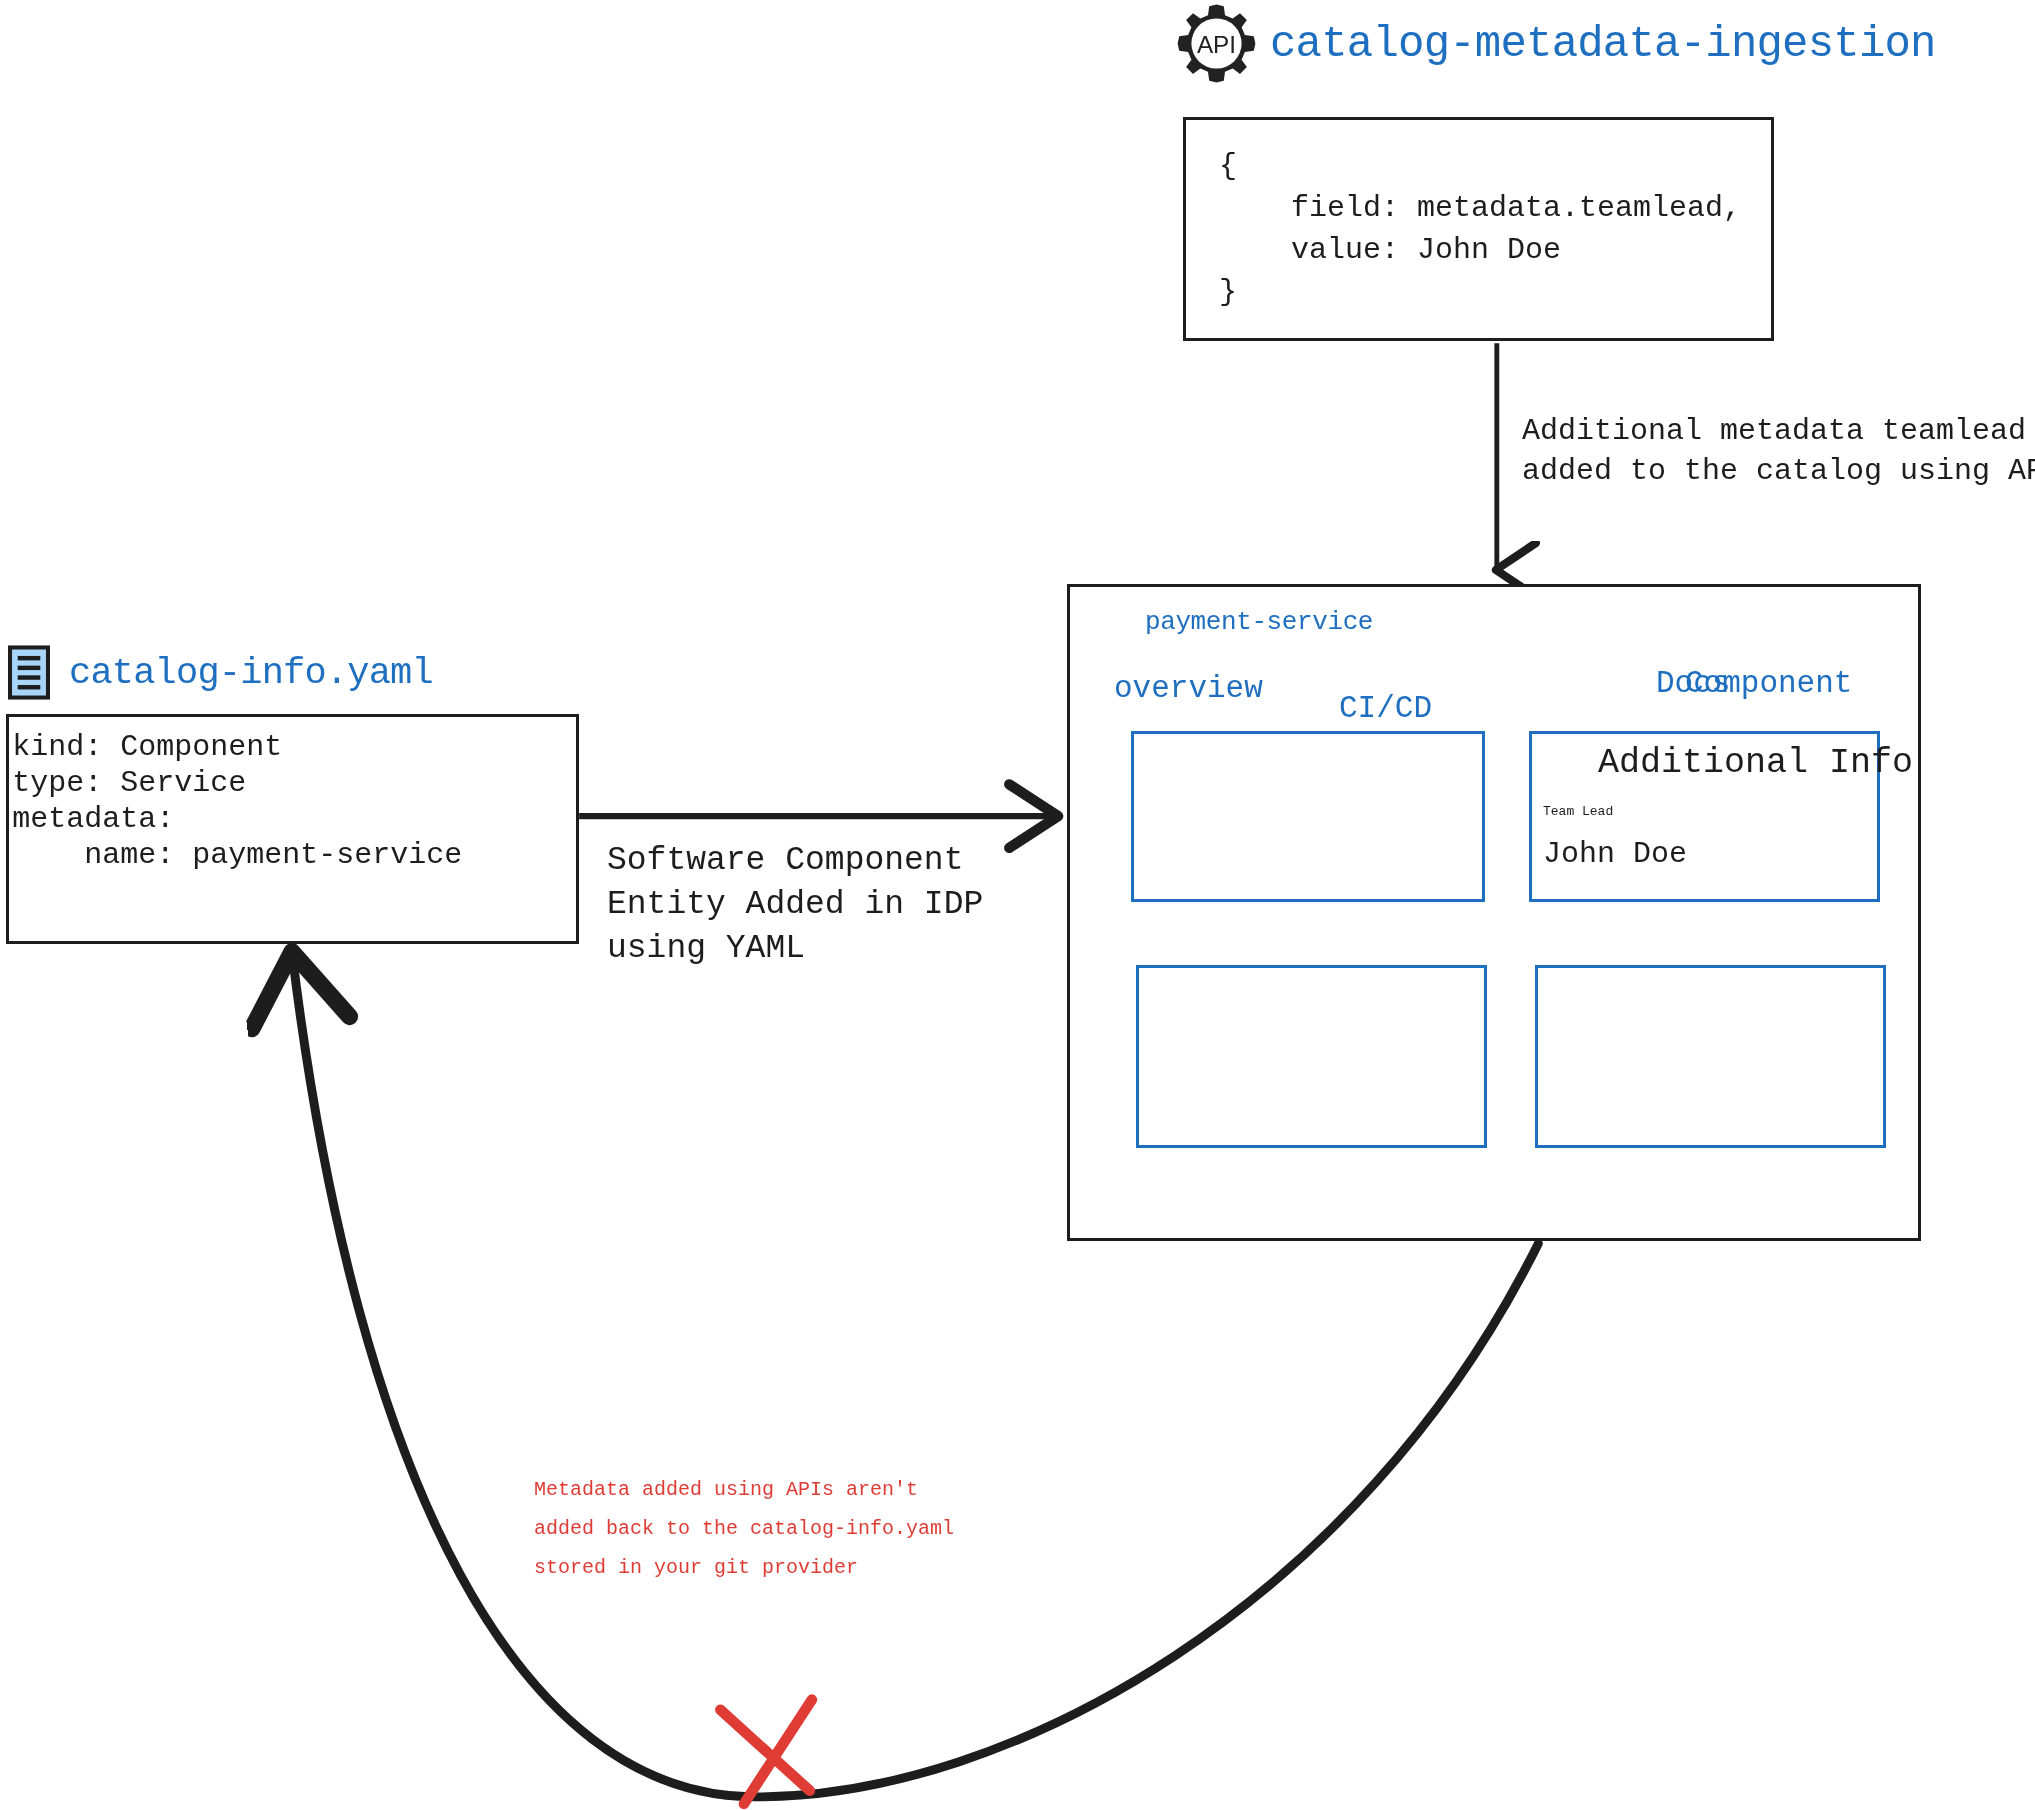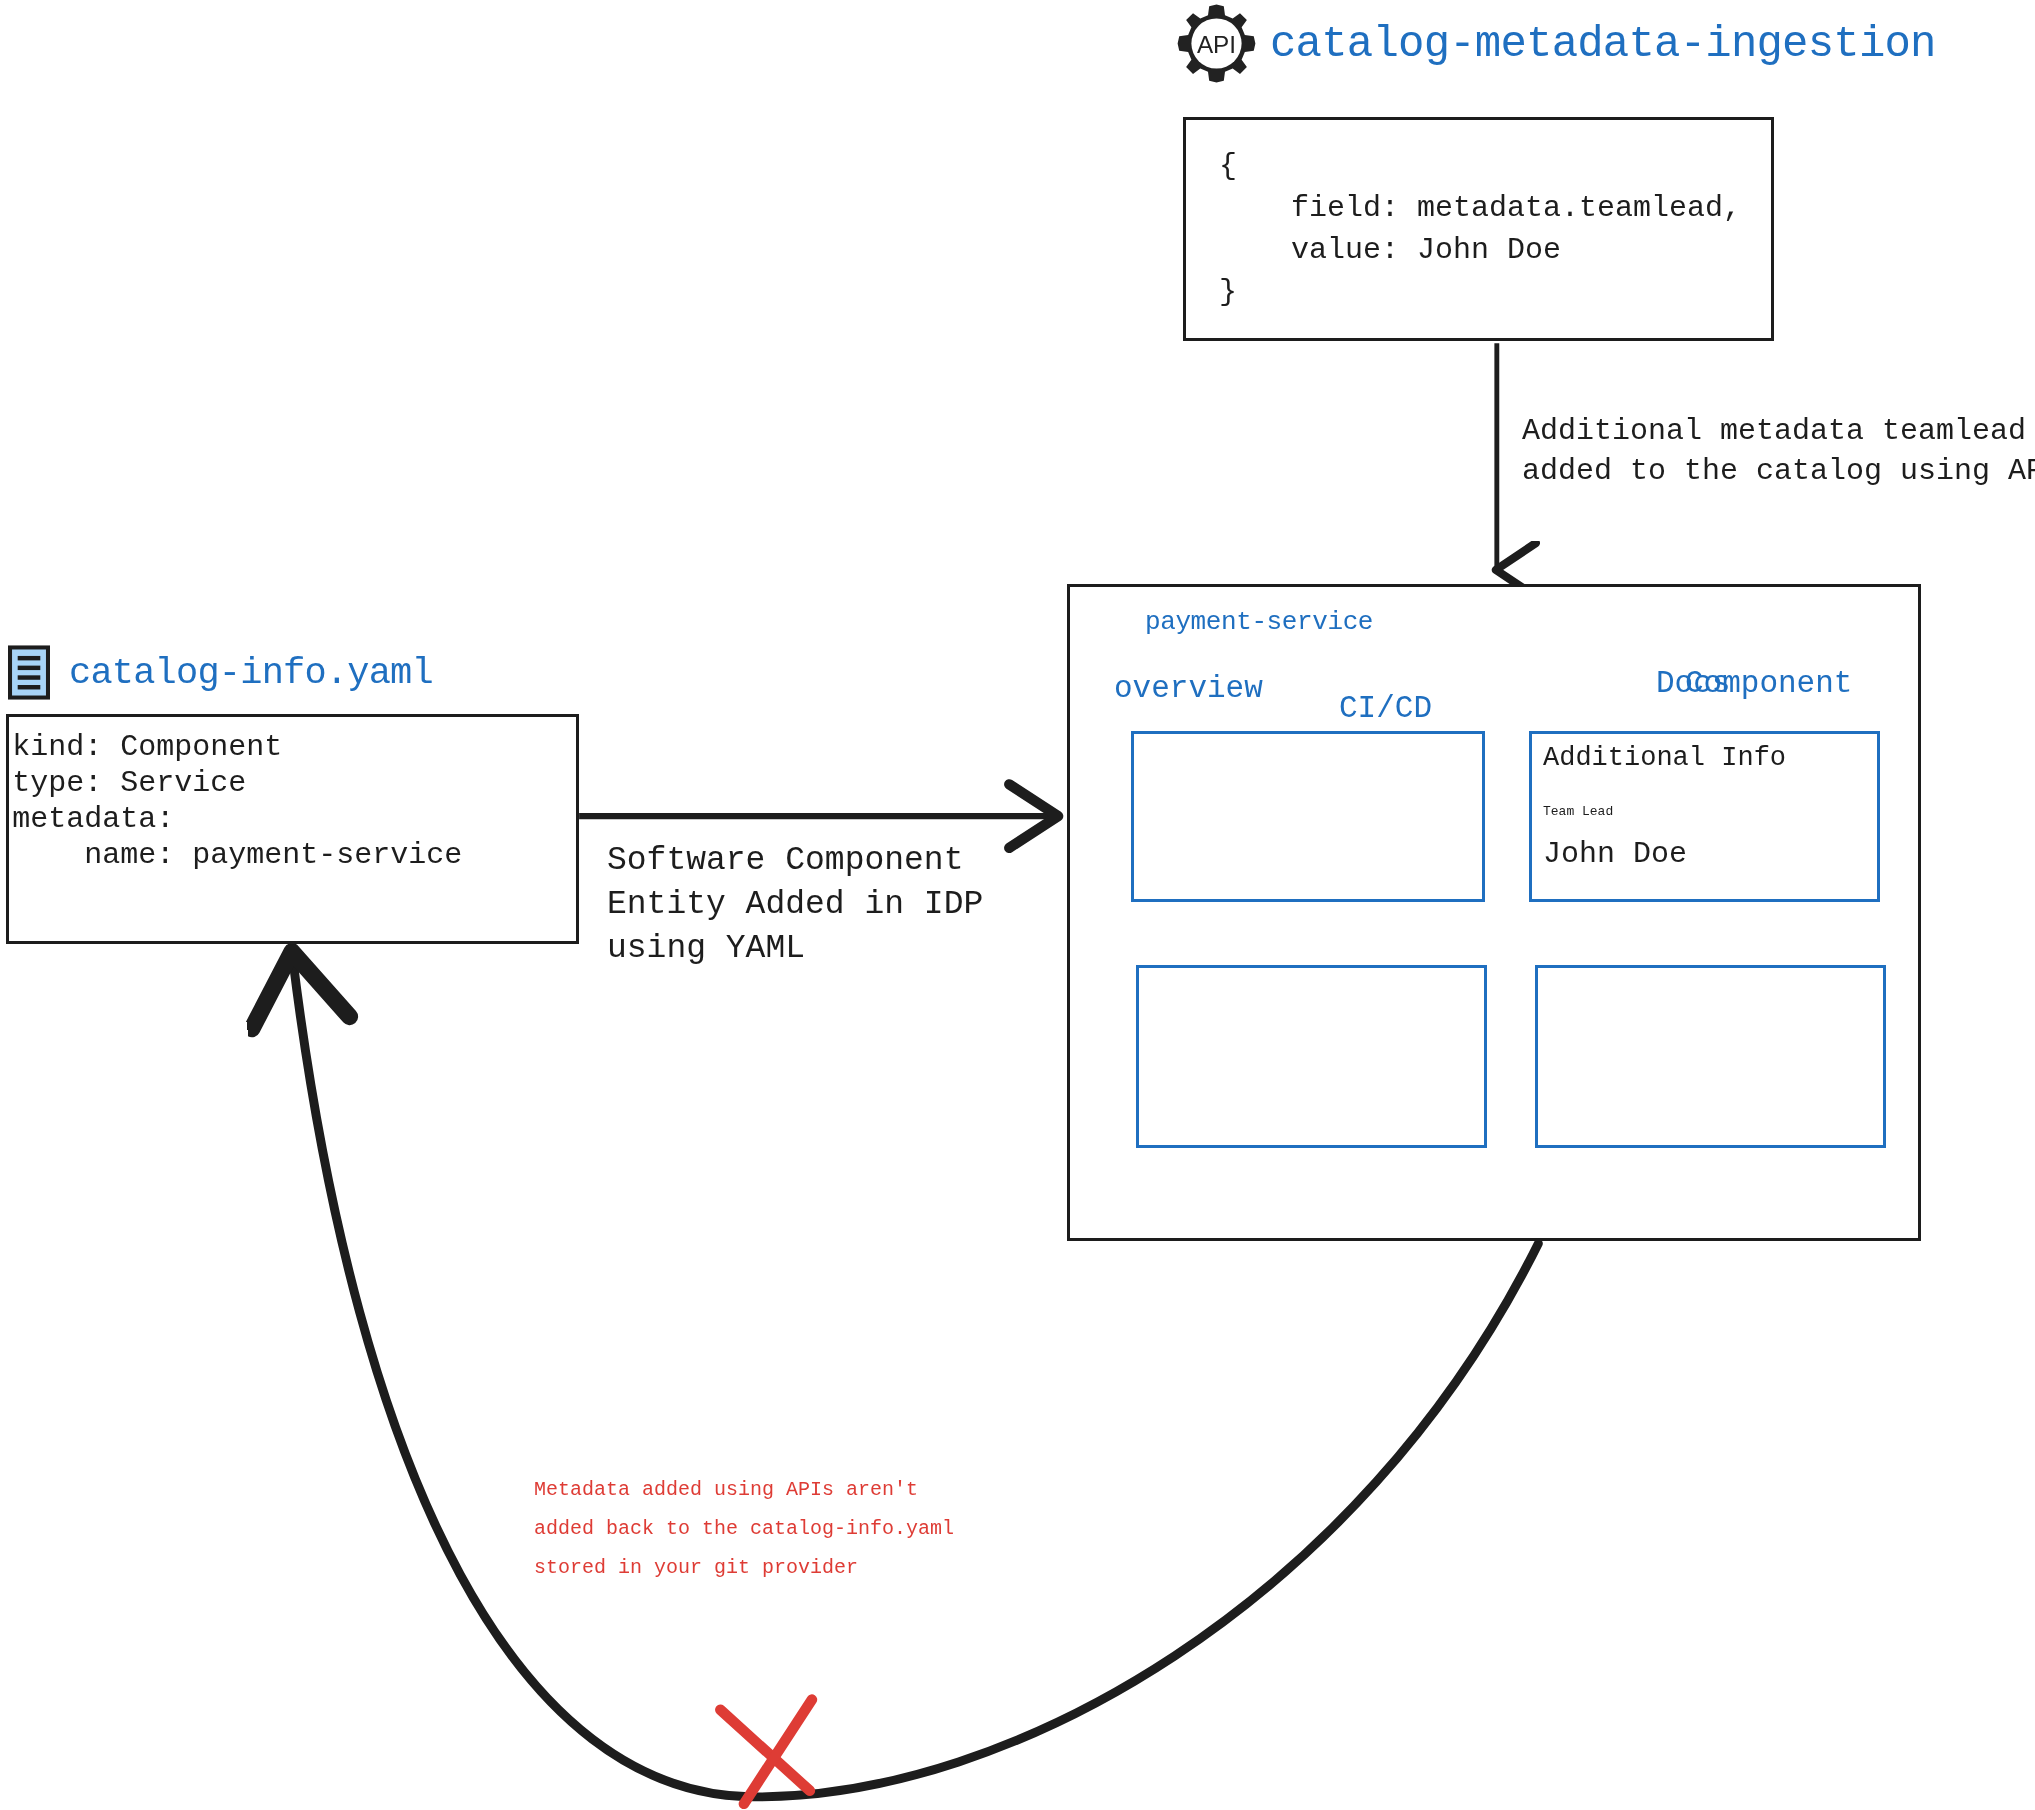--- a/index.html
+++ b/index.html
@@ -127,22 +127,22 @@
     border: 3.3px solid #1f6fc0;
     box-sizing: border-box;
     background: #ffffff;
   }
   #card-tl { left: 1131px; top: 731px; width: 354px; height: 171px; }
   #card-tr { left: 1529px; top: 731px; width: 351px; height: 171px; }
   #card-bl { left: 1136px; top: 965px; width: 351px; height: 183px; }
   #card-br { left: 1535px; top: 965px; width: 351px; height: 183px; }
 
   #addl-info-title {
-    left: 1543px; top: 743px;
-    font-size: 27px;
+    left: 1598px; top: 743px;
+    font-size: 35px;
   }
   #team-lead-label {
     left: 1543px; top: 804px;
     font-size: 13px;
   }
   #team-lead-value {
     left: 1543px; top: 837px;
     font-size: 30px;
   }
 

